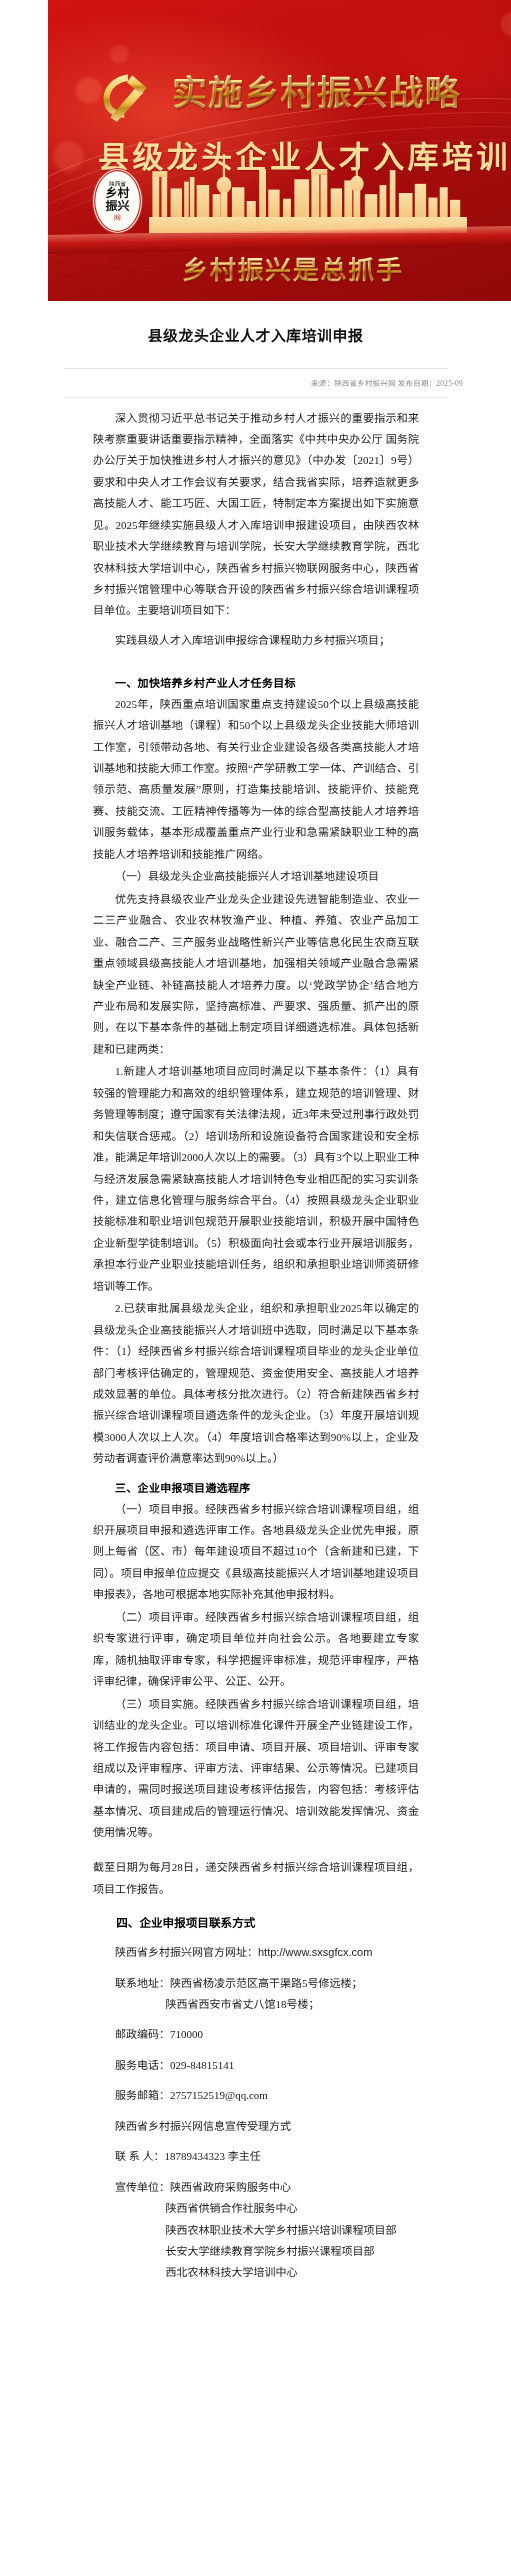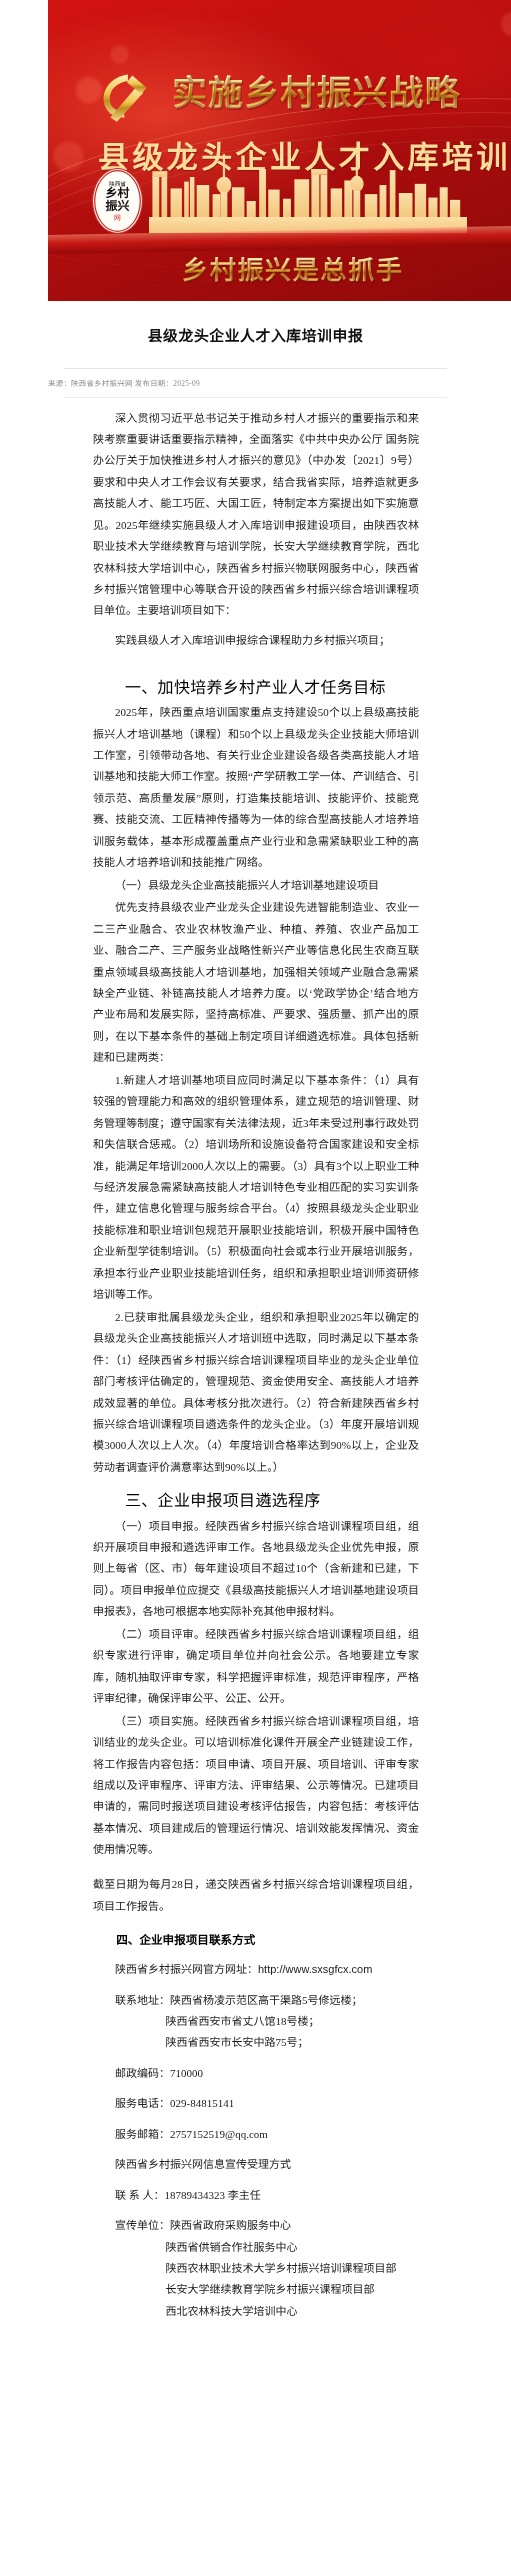--- a/index.html
+++ b/index.html
@@ -192,21 +192,21 @@
     letter-spacing: 0.6px;
     padding: 16px 23px 11.4px;
     line-height: 1.35;
   }
   .meta-sep {
     height: 0.6px;
     background: #e3e3e3;
     margin: 0 16px;
   }
   .doc-meta {
-    text-align: left;
+    text-align: right;
     font-size: 7.4px;
     color: #8a8a8a;
     padding: 8px 0 9px;
     letter-spacing: 0.3px;
     font-family: "Liberation Serif","DejaVu Serif",serif;
   }
   .body-sep {
     height: 0.6px;
     background: #ececec;
     margin: 0 16px 10.2px;
@@ -222,22 +222,22 @@
     font-family: "Liberation Serif","DejaVu Serif",serif;
   }
   .body p {
     margin: 0 0 1.1px 0;
     text-indent: 2em;
     font-family: Liberation Serif, serif;
   }
   .body p.noindent { text-indent: 0; }
   .body h2 {
     font-family: "Liberation Sans","DejaVu Sans",sans-serif;
-    font-size: 16px;
-    font-weight: normal;
+    font-size: 11px;
+    font-weight: bold;
     margin: 9px 0 1.1px 0;
     text-indent: 2em;
     color: #000;
     letter-spacing: 0.3px;
     line-height: 1.7;
   }
   .body p.sub {
     text-indent: 2em;
   }
   .spacer-sm { height: 6.8px; }
@@ -426,23 +426,20 @@
 
       <div class="url">
         <span>陕西省乡村振兴网官方网址：</span><span class="u">http://www.sxsgfcx.com</span>
       </div>
 
       <div class="row">
         <span>联系地址：</span><span>陕西省杨凌示范区高干渠路5号修远楼；</span>
       </div>
       <div class="row-indent">
         <span>陕西省西安市省丈八馆18号楼；</span>
-      </div>
-      <div class="row-indent">
-        <span>陕西省西安市长安中路75号；</span>
       </div>
 
       <div class="row">
         <span>邮政编码：</span><span>710000</span>
       </div>
       <div class="row">
         <span>服务电话：</span><span>029-84815141</span>
       </div>
       <div class="row">
         <span>服务邮箱：</span><span>2757152519@qq.com</span>

